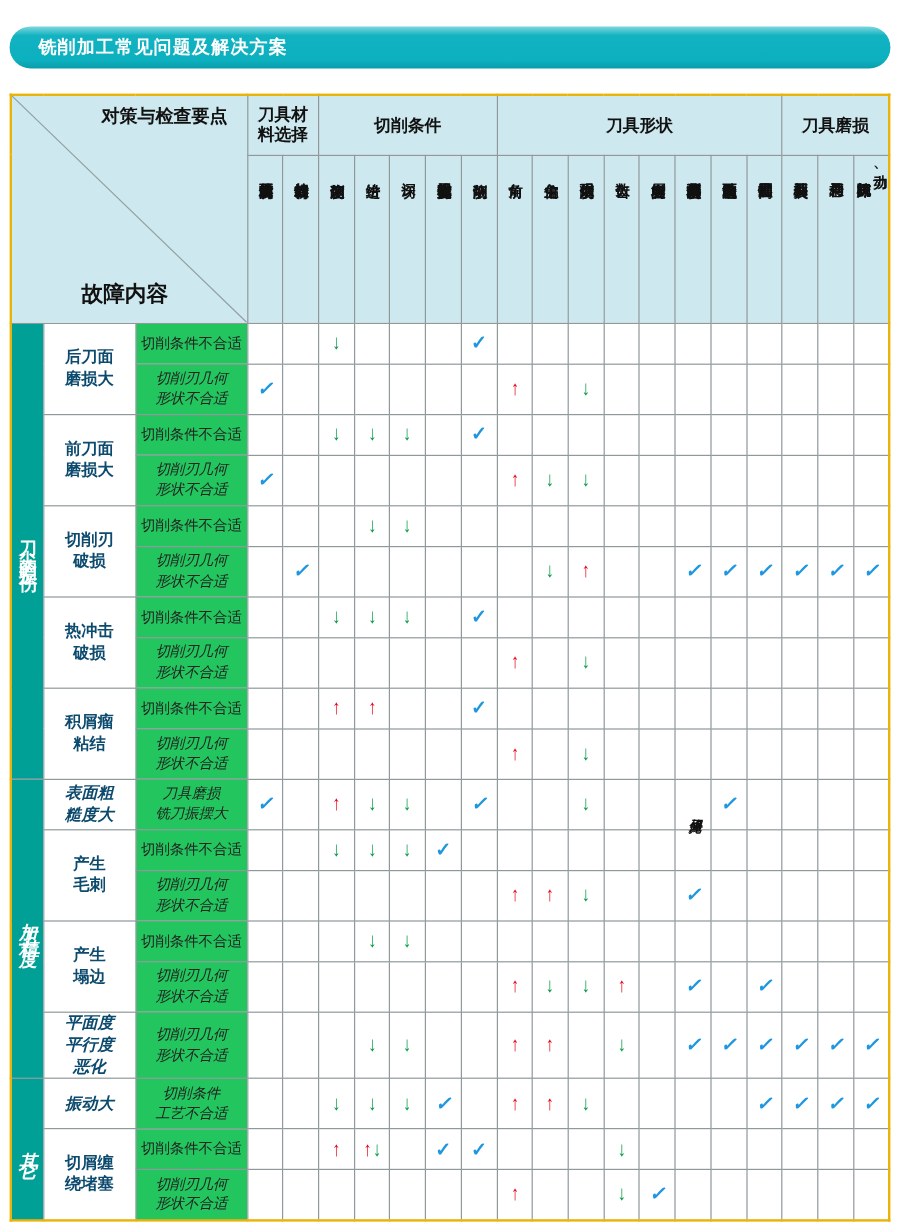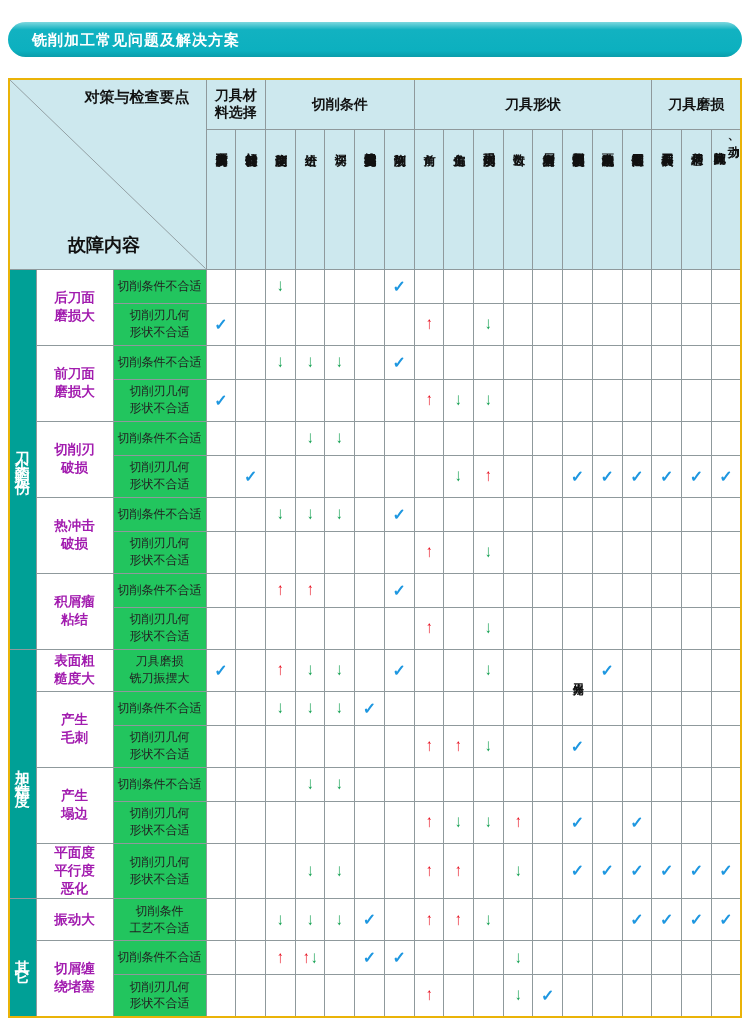--- a/index.html
+++ b/index.html
@@ -34,28 +34,28 @@
   }
 
   
   th.corner{position:relative;background:var(--header-bg);}
   th.corner svg{position:absolute;left:0;top:0;width:100%;height:100%;}
   .corner-tr{position:absolute;top:8px;right:16px;font-size:15px;font-weight:bold;}
   .corner-bl{position:absolute;bottom:12px;left:58px;font-size:18px;font-weight:bold;}
 
   
   tr.h1{height:34px;}
-  tr.h2{height:42px;}
+  tr.h2{height:42px;font-style:italic;}
   td.band{background:var(--band-bg);color:#fff;text-align:center;vertical-align:middle;}
   td.band .band-text{
     writing-mode:vertical-rl;text-orientation:mixed;display:inline-block;
     font-size:15px;font-weight:bold;letter-spacing:7px;line-height:1;
   }
   td.cat{background:#fff;text-align:center;vertical-align:middle;
-    font-size:13.5px;font-weight:bold;white-space:pre-line;line-height:1.35;color:#a21caf;}
+    font-size:13.5px;font-weight:bold;white-space:pre-line;line-height:1.35;color:#0c4a6e;}
   td.cause{background:#22c55e;text-align:center;vertical-align:middle;
     font-size:12px;white-space:pre-line;line-height:1.4;color:#222;}
   td.cell{background:#fff;text-align:center;vertical-align:middle;}
 
   .sym{font-weight:bold;display:inline-block;}
   .sym.up{color:var(--up);font-size:17px;transform:scaleX(.8);}
   .sym.down{color:var(--down);font-size:17px;transform:scaleX(.8);}
   .sym.chk{color:var(--check);font-size:16px;}
   .note-v{
     writing-mode:vertical-rl;text-orientation:mixed;display:inline-block;

